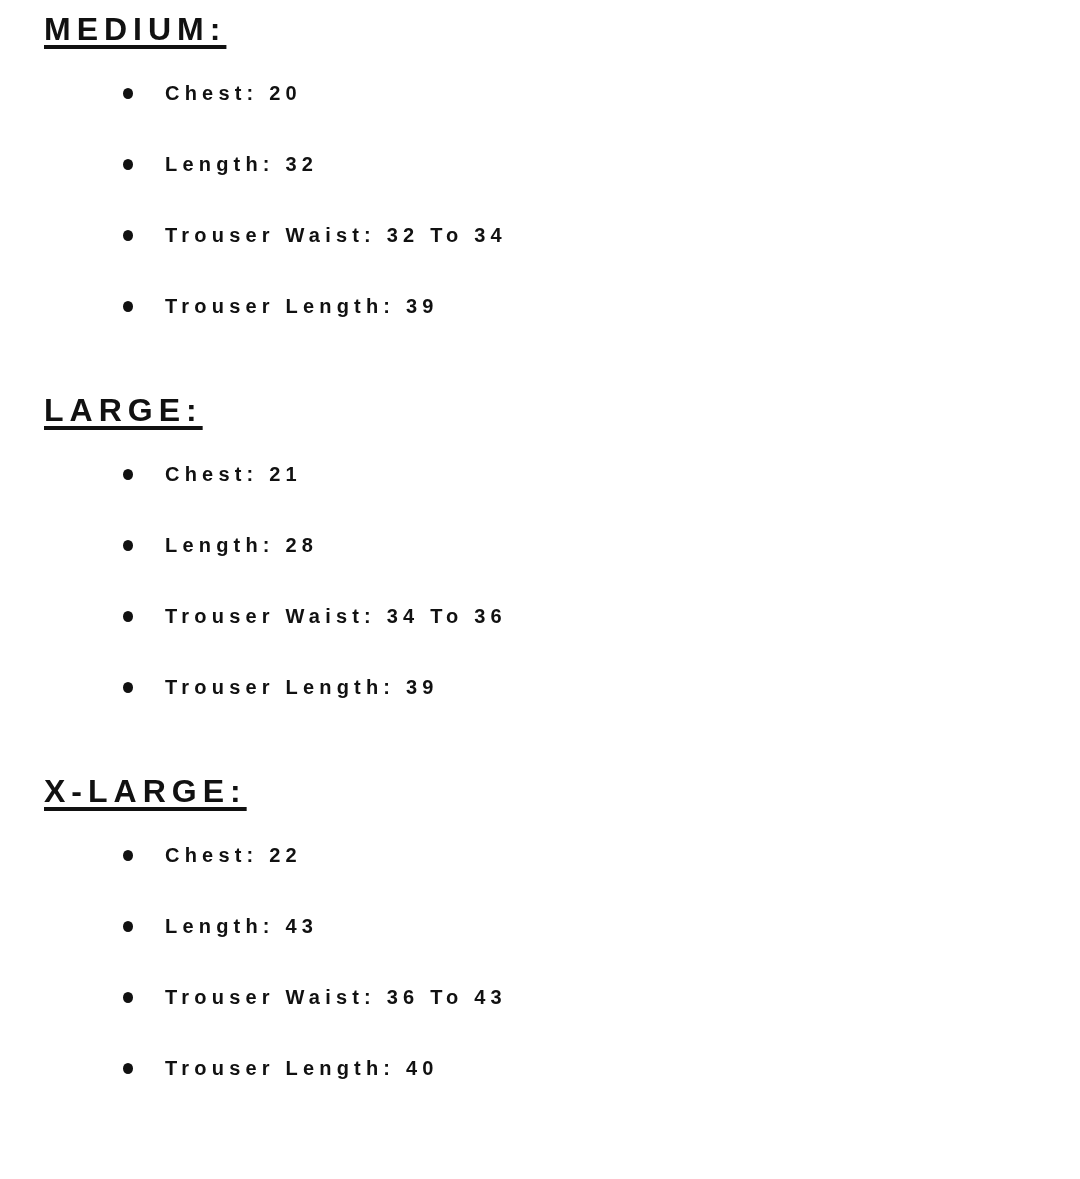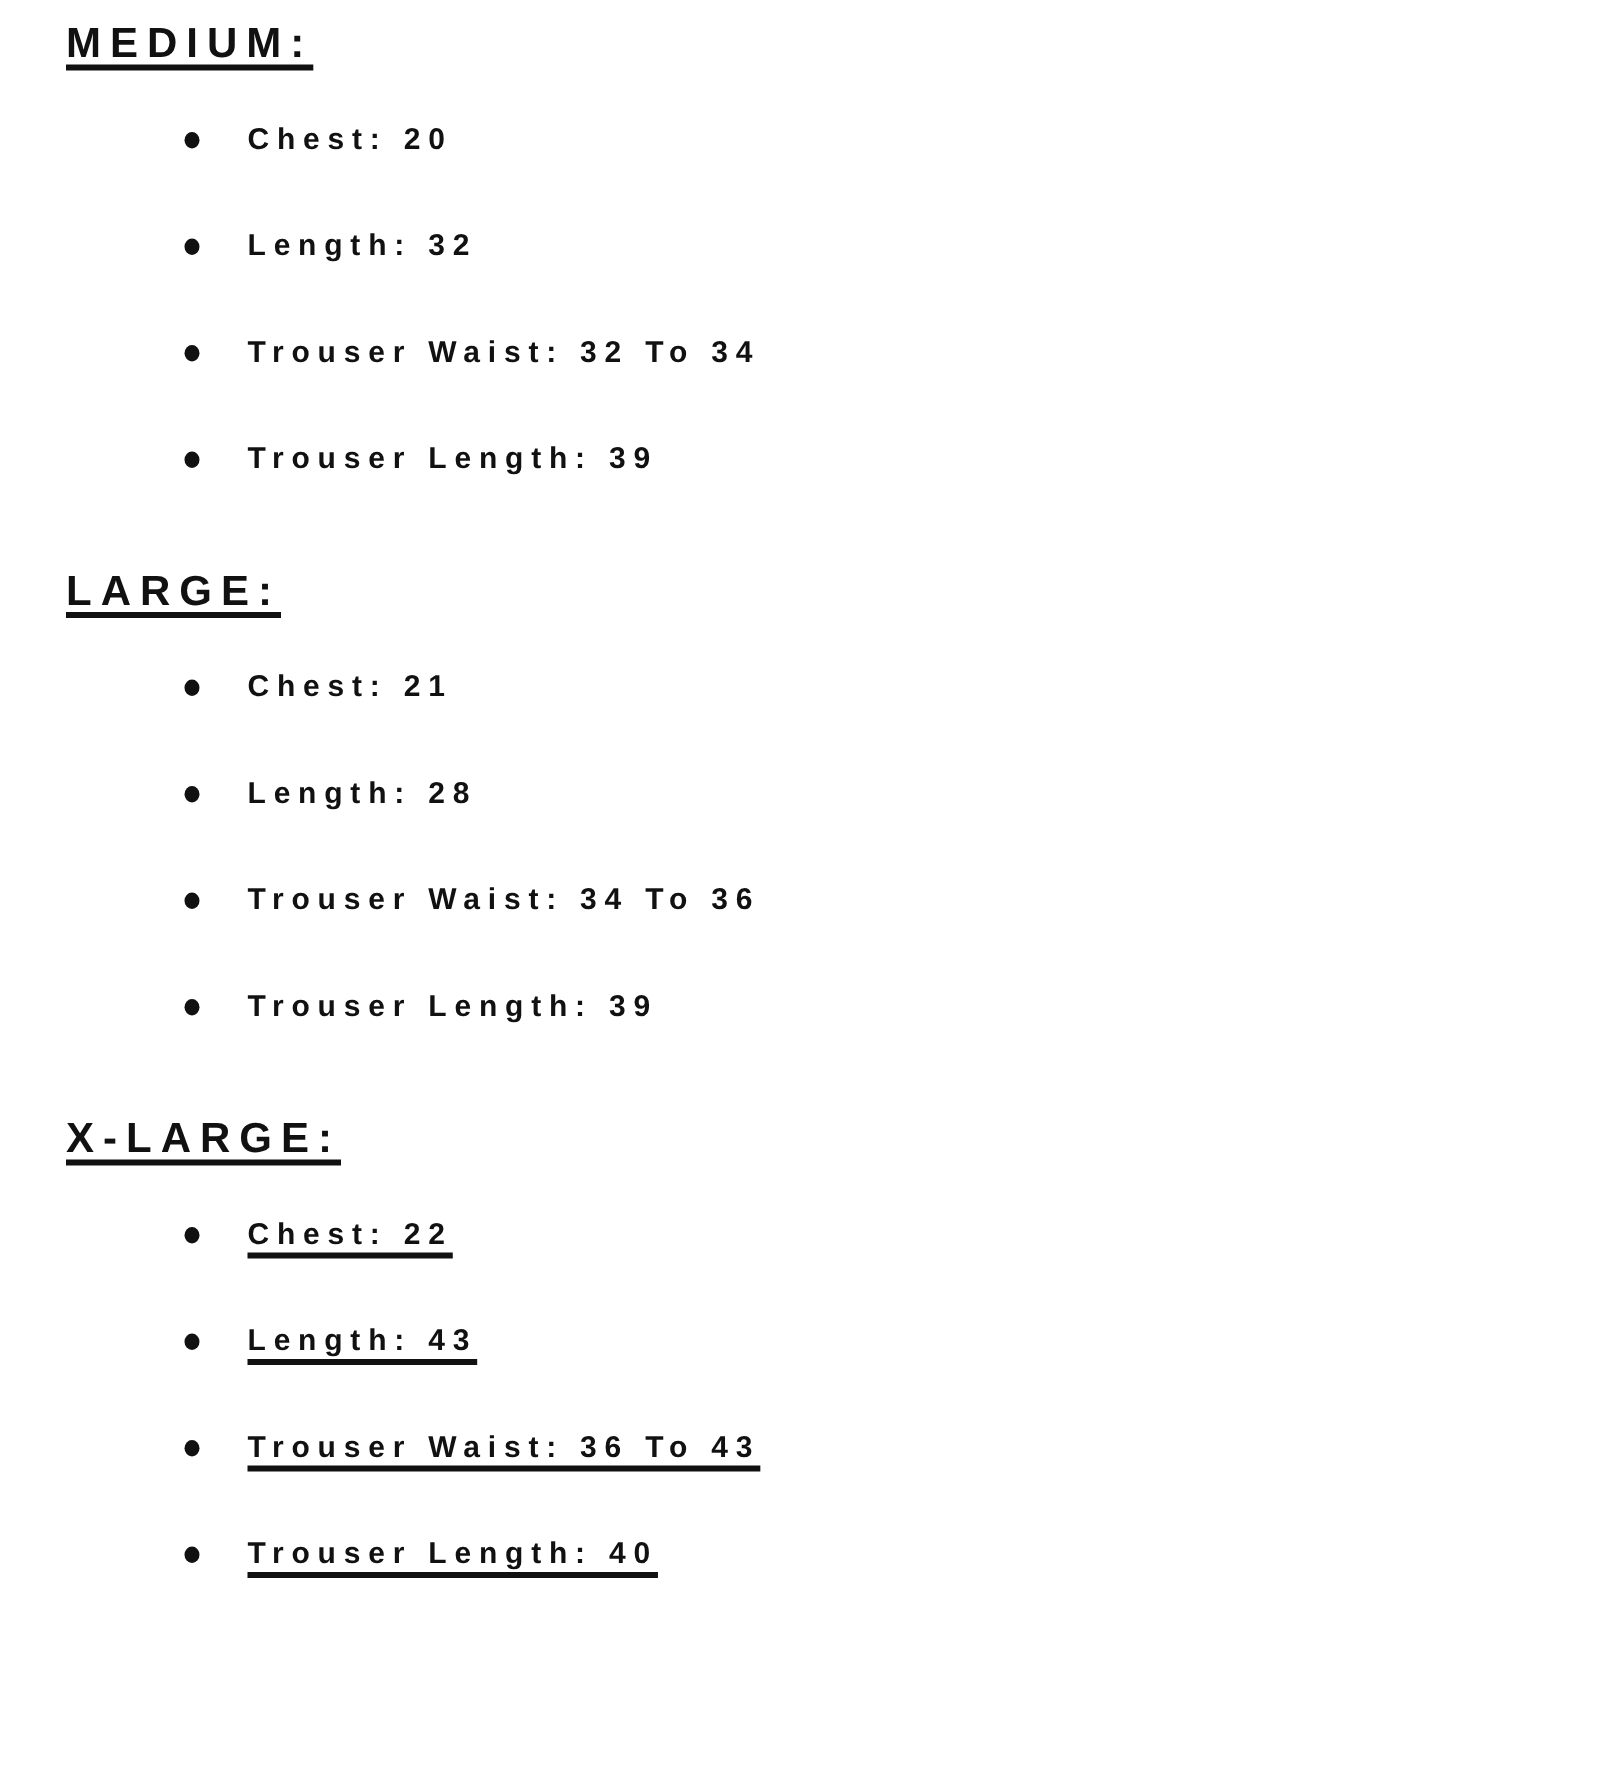--- a/index.html
+++ b/index.html
@@ -19,29 +19,29 @@
     padding: 12px 0 0 44px;
   }
   .size-section {
     margin: 0;
   }
   .size-section + .size-section {
     margin-top: 0;
   }
   .size-heading {
     margin: 0;
-    font-size: 28px;
+    font-size: 32px;
     line-height: 34px;
     letter-spacing: 6px;
     text-decoration: underline;
     text-decoration-thickness: 3.5px;
     text-underline-offset: 5px;
   }
   .size-section + .size-section .size-heading {
-    margin-top: 54px;
+    margin-top: 70px;
   }
   .size-list {
     list-style: none;
     margin: 30px 0 0 0;
     padding: 0;
   }
   .size-item {
     position: relative;
     padding-left: 121px;
     font-size: 20px;
@@ -53,21 +53,20 @@
     content: "";
     position: absolute;
     left: 79px;
     top: 12px;
     width: 10px;
     height: 11px;
     border-radius: 50%;
     background: #111111;
   }
   .size-list.underlined .item-text {
-    text-decoration: underline;
     text-decoration-thickness: 3.5px;
     text-underline-offset: 6px;
   }
 </style>
 </head>
 <body style="background: rgb(255, 255, 255); color: rgb(17, 17, 17);">
 
 <div class="size-chart" id="size-chart">
   <section class="size-section">
     <h2 class="size-heading">MEDIUM:</h2>

